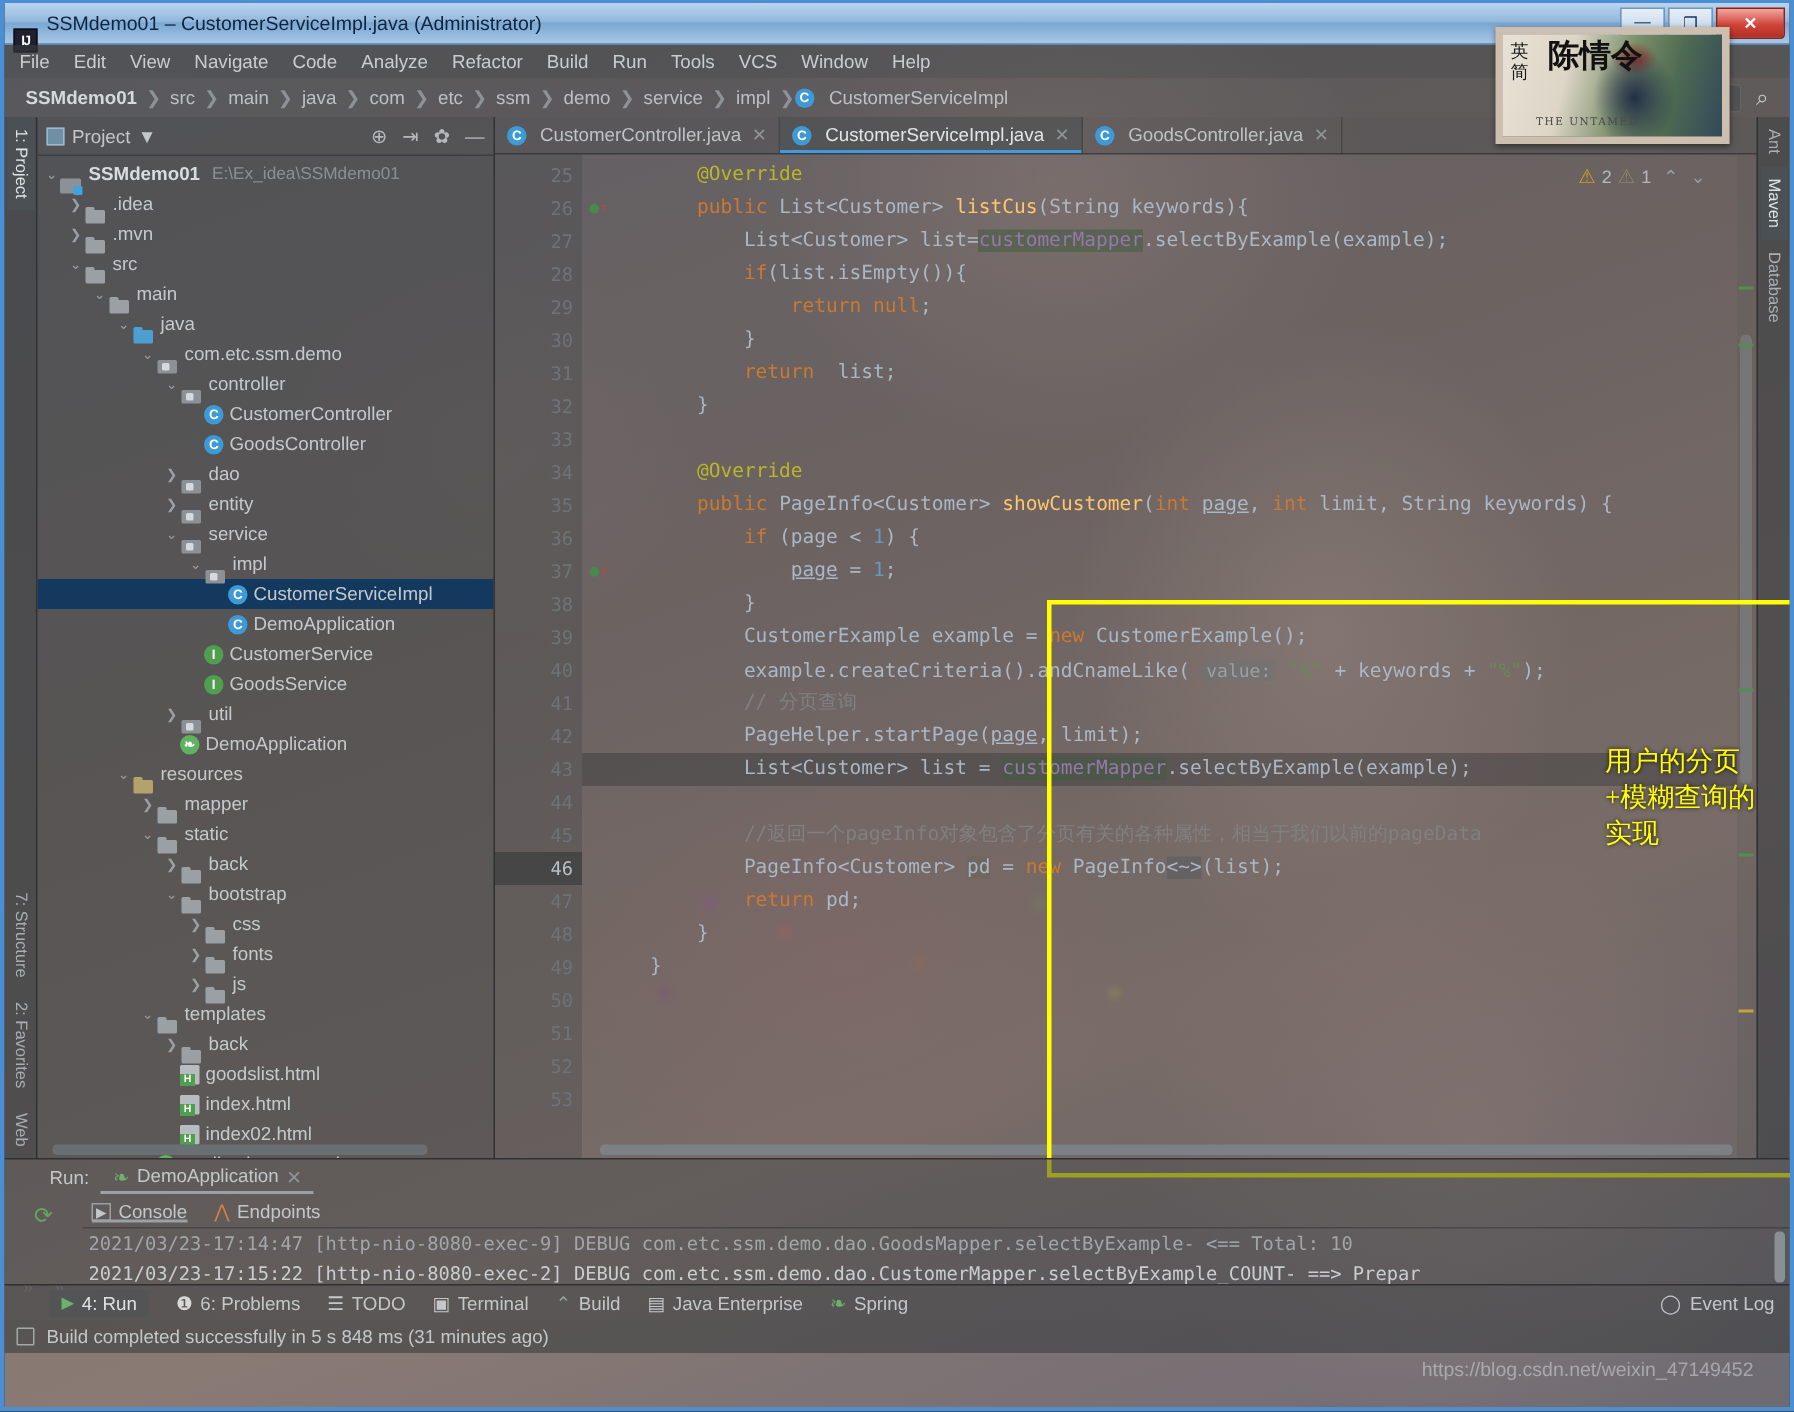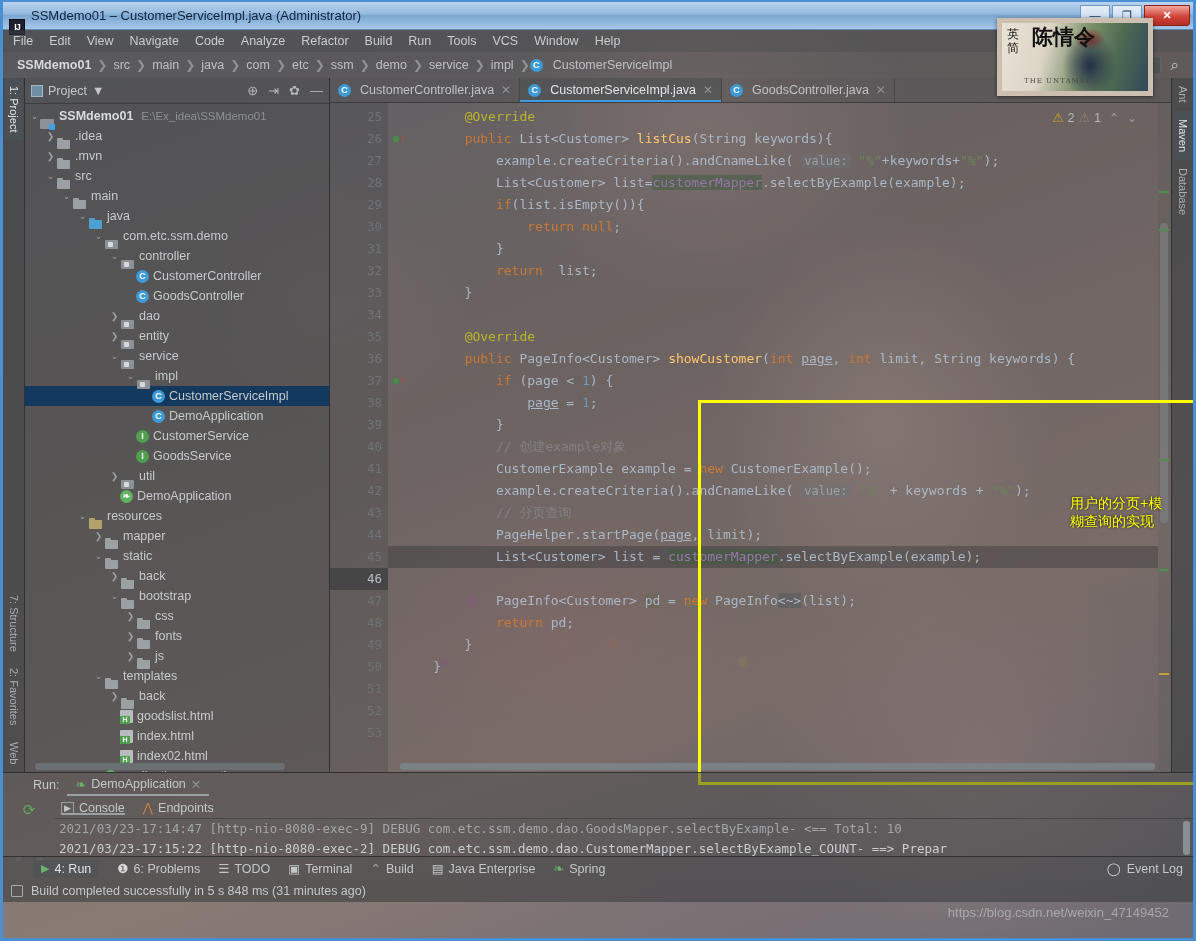--- a/index.html
+++ b/index.html
@@ -264,22 +264,22 @@
   
   .yellow-box {
     position: absolute;
     left: 368px; top: 322px;
     width: 793px; height: 385px;
     border: 3px solid #ffff00;
     z-index: 8; pointer-events: none;
   }
   .yellow-note {
     position: absolute; left: 740px; top: 417px;
-    color: #ffff00; font-size: 14px; z-index: 9;
-    font-family: Liberation Mono, monospace;
+    color: #ffff00; font-size: 18px; z-index: 9;
+    font-family: Liberation Serif, serif;
     text-shadow: 0 0 3px rgba(0,0,0,0.9);
   }
 
   
   .warn-widget {
     position: absolute; right: 34px; top: 7px;
     display: flex; align-items: center; gap: 4px;
     font-size: 12px; color: #b4b9bc; z-index: 7;
   }
   .wtri { color: #d4a01a; font-size: 13px; }
@@ -728,40 +728,39 @@
             <div class="gline">48</div>
             <div class="gline">49</div>
             <div class="gline">50</div>
             <div class="gline">51</div>
             <div class="gline">52</div>
             <div class="gline">53</div>
           </div>
         <div class="code-area" id="codearea">
             <div class="cline">        <span class="ann">@Override</span></div>
             <div class="cline">        <span class="kw">public</span> List&lt;Customer&gt; <span class="fn">listCus</span>(String keywords){</div>
-            <div class="cline">            example.createCriteria().andCnameLike( <span class="hint">value:</span> <span class="str">"%"</span>+keywords+<span class="str">"%"</span>);</div>
             <div class="cline">            List&lt;Customer&gt; list=<span class="fld hl-green">customerMapper</span>.selectByExample(example);</div>
             <div class="cline">            <span class="kw">if</span>(list.isEmpty()){</div>
             <div class="cline">                <span class="kw">return</span> <span class="kw">null</span>;</div>
             <div class="cline">            }</div>
             <div class="cline">            <span class="kw">return</span>  list;</div>
             <div class="cline">        }</div>
             <div class="cline">&nbsp;</div>
             <div class="cline">        <span class="ann">@Override</span></div>
             <div class="cline">        <span class="kw">public</span> PageInfo&lt;Customer&gt; <span class="fn">showCustomer</span>(<span class="kw">int</span> <span class="und">page</span>, <span class="kw">int</span> limit, String keywords) {</div>
             <div class="cline">            <span class="kw">if</span> (page &lt; <span class="num">1</span>) {</div>
             <div class="cline">                <span class="und">page</span> = <span class="num">1</span>;</div>
             <div class="cline">            }</div>
-            <div class="cline">            <span class="cmt">// 创建example对象</span></div>
             <div class="cline">            CustomerExample example = <span class="kw">new</span> CustomerExample();</div>
             <div class="cline">            example.createCriteria().andCnameLike( <span class="hint">value:</span> <span class="str">"%"</span> + keywords + <span class="str">"%"</span>);</div>
             <div class="cline">            <span class="cmt">// 分页查询</span></div>
             <div class="cline">            PageHelper.<span class="stc">startPage</span>(<span class="und">page</span>, limit);</div>
             <div class="cline cur">            List&lt;Customer&gt; list = <span class="fld hl-green">customerMapper</span>.selectByExample(example);</div>
             <div class="cline">&nbsp;</div>
+            <div class="cline">            <span class="cmt">//返回一个pageInfo对象包含了分页有关的各种属性，相当于我们以前的pageData</span></div>
             <div class="cline">            PageInfo&lt;Customer&gt; <span class="hl-grey">pd</span> = <span class="kw">new</span> PageInfo<span class="hl-box">&lt;~&gt;</span>(list);</div>
             <div class="cline">            <span class="kw">return</span> pd;</div>
             <div class="cline">        }</div>
             <div class="cline">    }</div>
             <div class="cline">&nbsp;</div>
           </div>
         <div class="marker-strip">
           <div class="thumb"></div>
           <div class="mk" style="top:88px; background:#4f8f4f;"></div>
           <div class="mk" style="top:126px; background:#4f8f4f;"></div>

